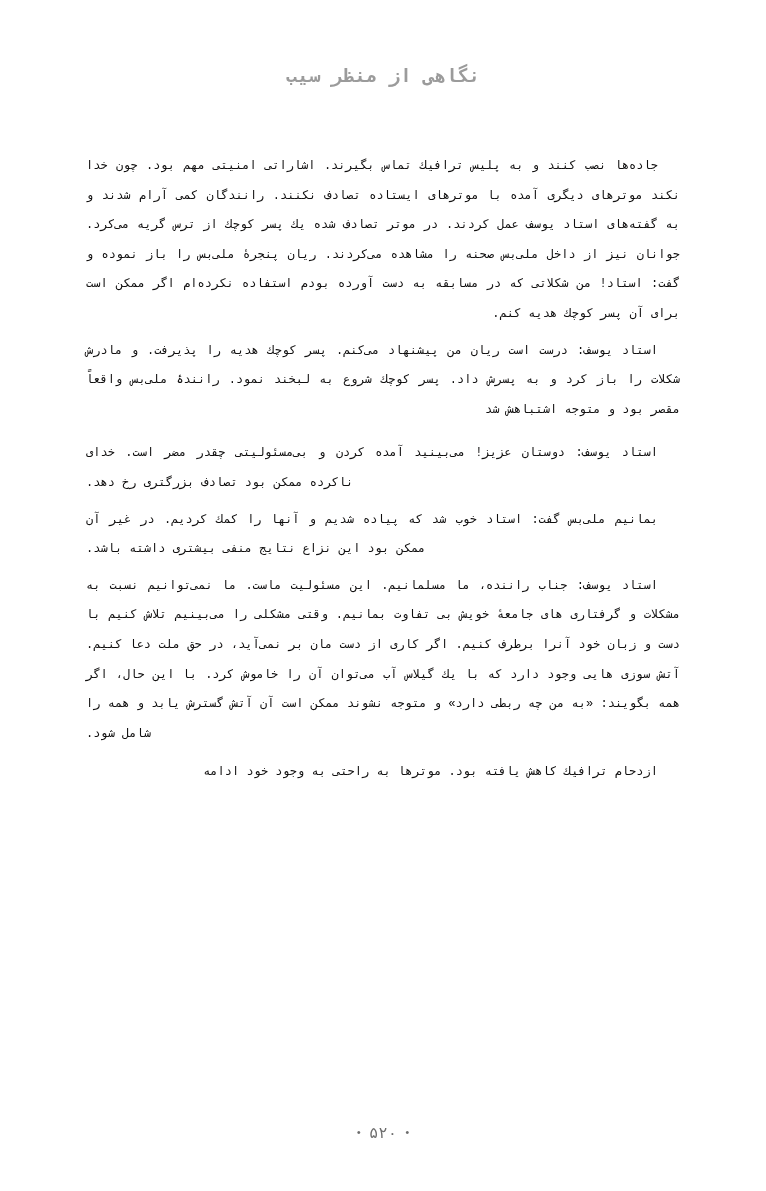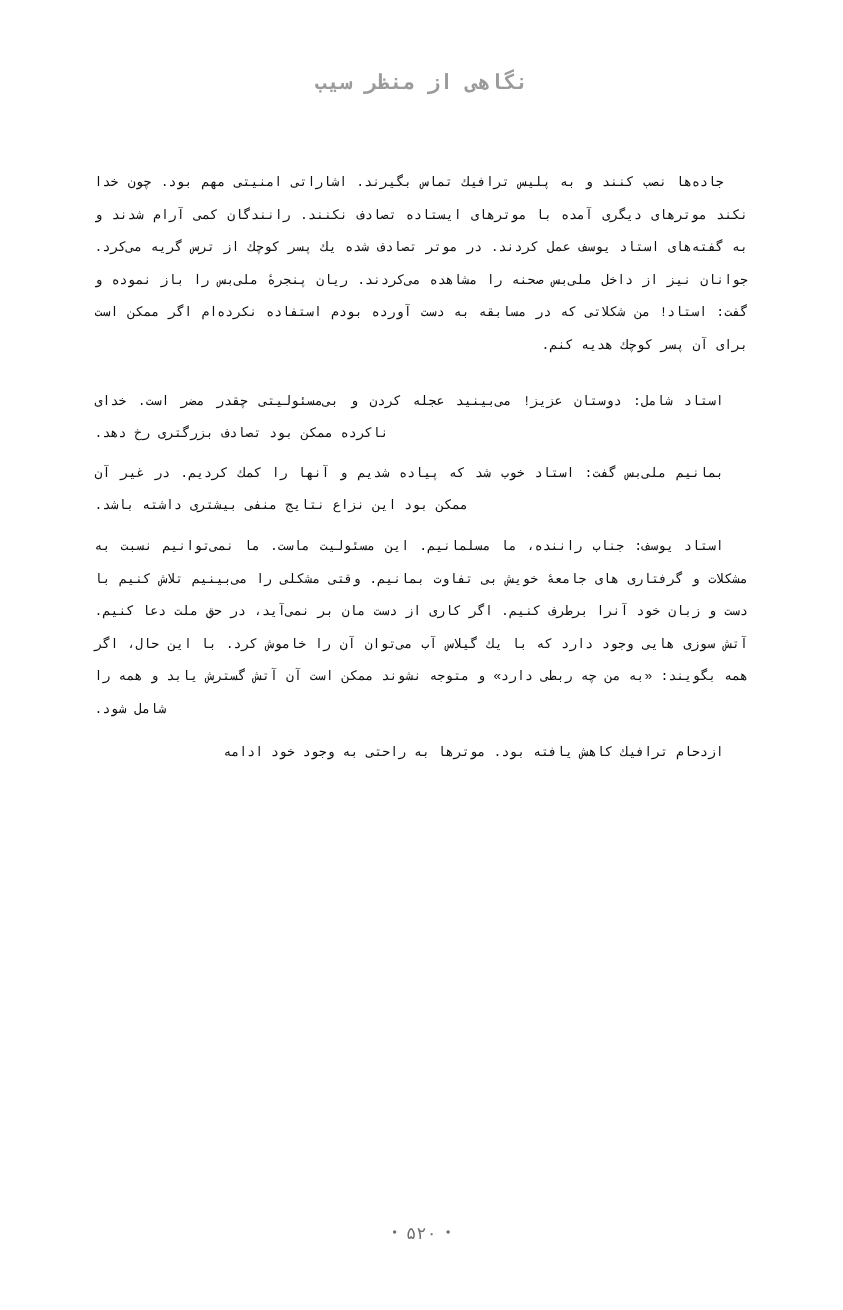--- a/index.html
+++ b/index.html
@@ -60,21 +60,21 @@
   .para.end-left {
     text-align-last: left;
   }
 
   .gap-sm { height: 7px; }
   .gap-md { height: 9px; }
 
   
   .folio {
     position: absolute;
-    bottom: 60px;
+    bottom: 48px;
     left: 0;
     right: 0;
     text-align: center;
     direction: rtl;
     unicode-bidi: isolate;
     color: #6d6d6d;
     font-size: 15px;
     letter-spacing: 2px;
   }
   .folio .dot {
@@ -92,25 +92,26 @@
 
 <div class="page">
 
   <div class="running-head">نگاهی از منظر سیب</div>
 
   <div class="text-block">
 
     <p class="para">جاده‌ها نصب کنند و به پلیس ترافیك تماس بگیرند. اشاراتی امنیتی مهم بود. چون خدا نکند موترهای دیگری آمده با موترهای ایستاده تصادف نکنند. رانندگان کمی آرام شدند و به گفته‌های استاد یوسف عمل کردند. در موتر تصادف شده یك پسر کوچك از ترس گریه می‌کرد. جوانان نیز از داخل ملی‌بس صحنه را مشاهده می‌کردند. ریان پنجرهٔ ملی‌بس را باز نموده و گفت: استاد! من شکلاتی که در مسابقه به دست آورده بودم استفاده نکرده‌ام اگر ممکن است برای آن پسر کوچك هدیه کنم.</p>
     <div class="gap-sm"></div>
 
+    <p class="para">استاد یوسف: درست است ریان من پیشنهاد می‌کنم. پسر کوچك هدیه را پذیرفت. و مادرش شکلات را باز کرد و به پسرش داد. پسر کوچك شروع به لبخند نمود. رانندۀ ملی‌بس واقعاً مقصر بود و متوجه اشتباهش شد</p>
     <div class="gap-sm"></div>
 
     <div class="gap-sm"></div>
 
-    <p class="para end-left">استاد شامل: دوستان عزیز! می‌بینید عجله کردن و بی‌مسئولیتی چقدر مضر است. خدای ناکرده ممکن بود تصادف بزرگتری رخ دهد.</p>
+    <p class="para end-left">استاد یوسف: دوستان عزیز! می‌بینید آمده کردن و بی‌مسئولیتی چقدر مضر است. خدای ناکرده ممکن بود تصادف بزرگتری رخ دهد.</p>
     <div class="gap-sm"></div>
 
     <p class="para end-left">بمانیم ملی‌بس گفت: استاد خوب شد که پیاده شدیم و آنها را کمك کردیم. در غیر آن ممکن بود این نزاع نتایج منفی بیشتری داشته باشد.</p>
     <div class="gap-sm"></div>
 
     <p class="para end-left">استاد یوسف: جناب راننده، ما مسلمانیم. این مسئولیت ماست. ما نمی‌توانیم نسبت به مشکلات و گرفتاری های جامعهٔ خویش بی تفاوت بمانیم. وقتی مشکلی را می‌بینیم تلاش کنیم با دست و زبان خود آنرا برطرف کنیم. اگر کاری از دست مان بر نمی‌آید، در حق ملت دعا کنیم. آتش سوزی هایی وجود دارد که با یك گیلاس آب می‌توان آن را خاموش کرد. با این حال، اگر همه بگویند: «به من چه ربطی دارد» و متوجه نشوند ممکن است آن آتش گسترش یابد و همه را شامل شود.</p>
     <div class="gap-md"></div>
 
     <p class="para">ازدحام ترافیك کاهش یافته بود. موترها به راحتی به وجود خود ادامه</p>
 

